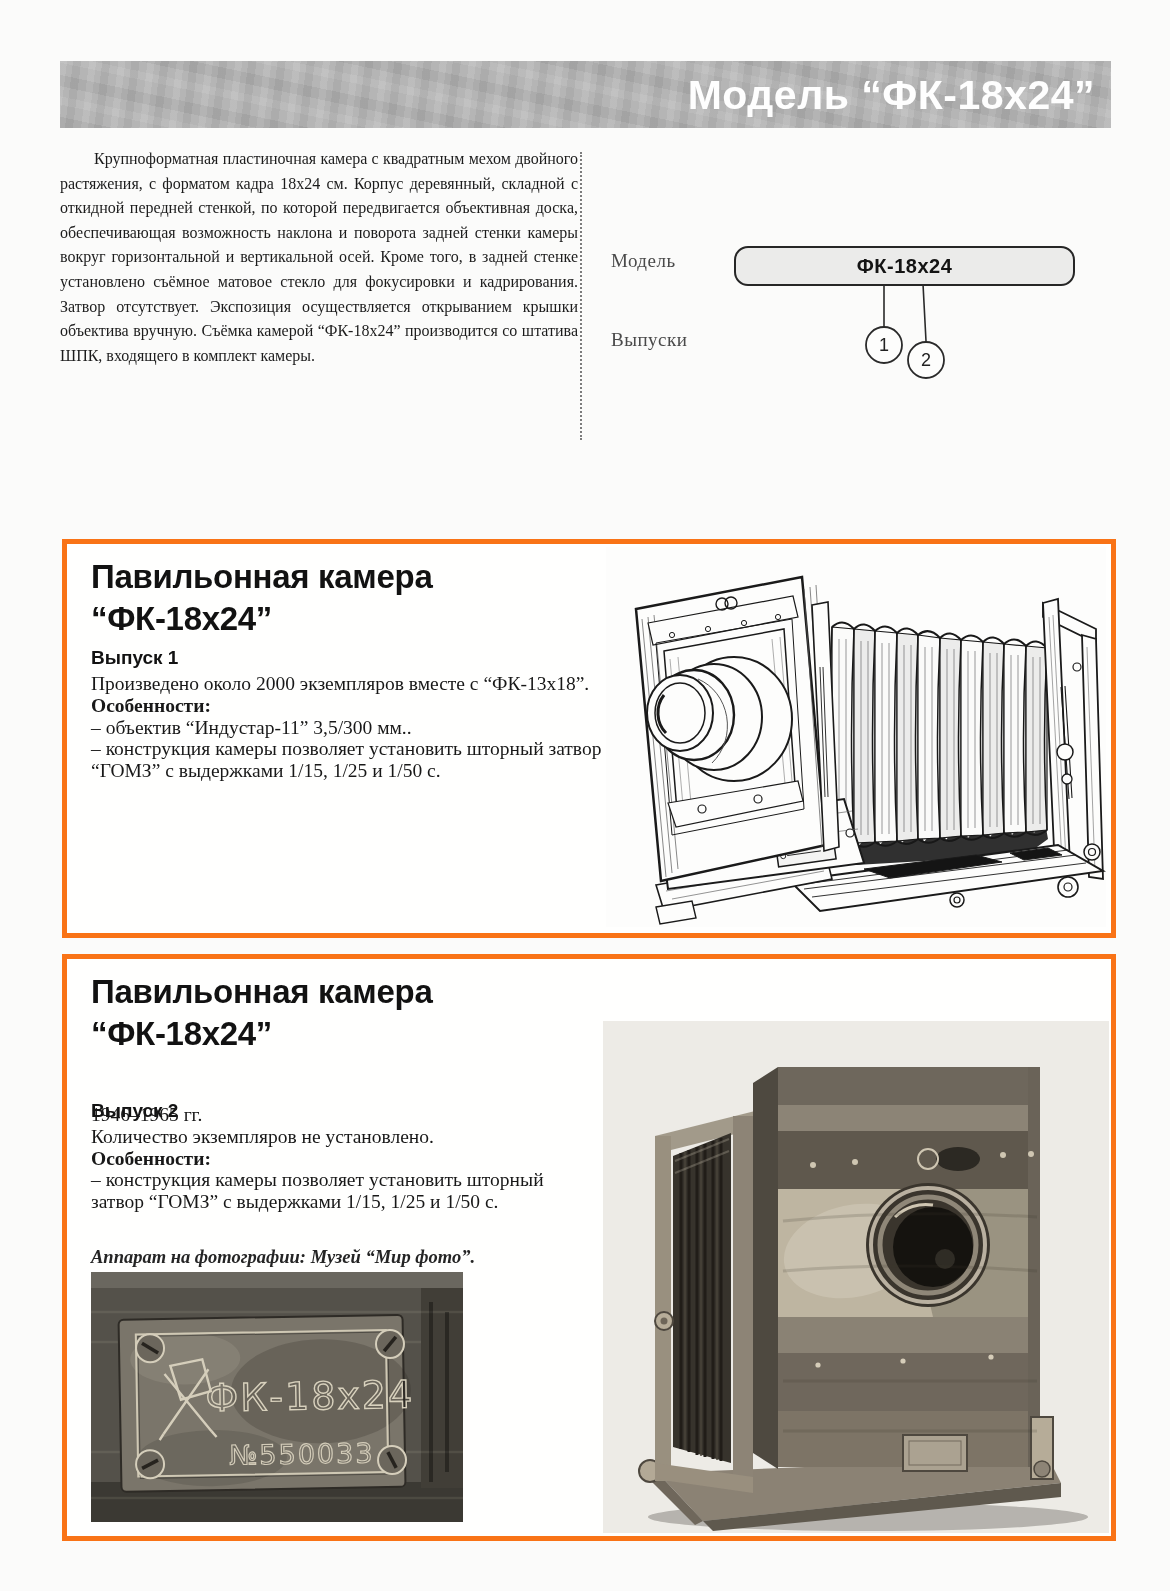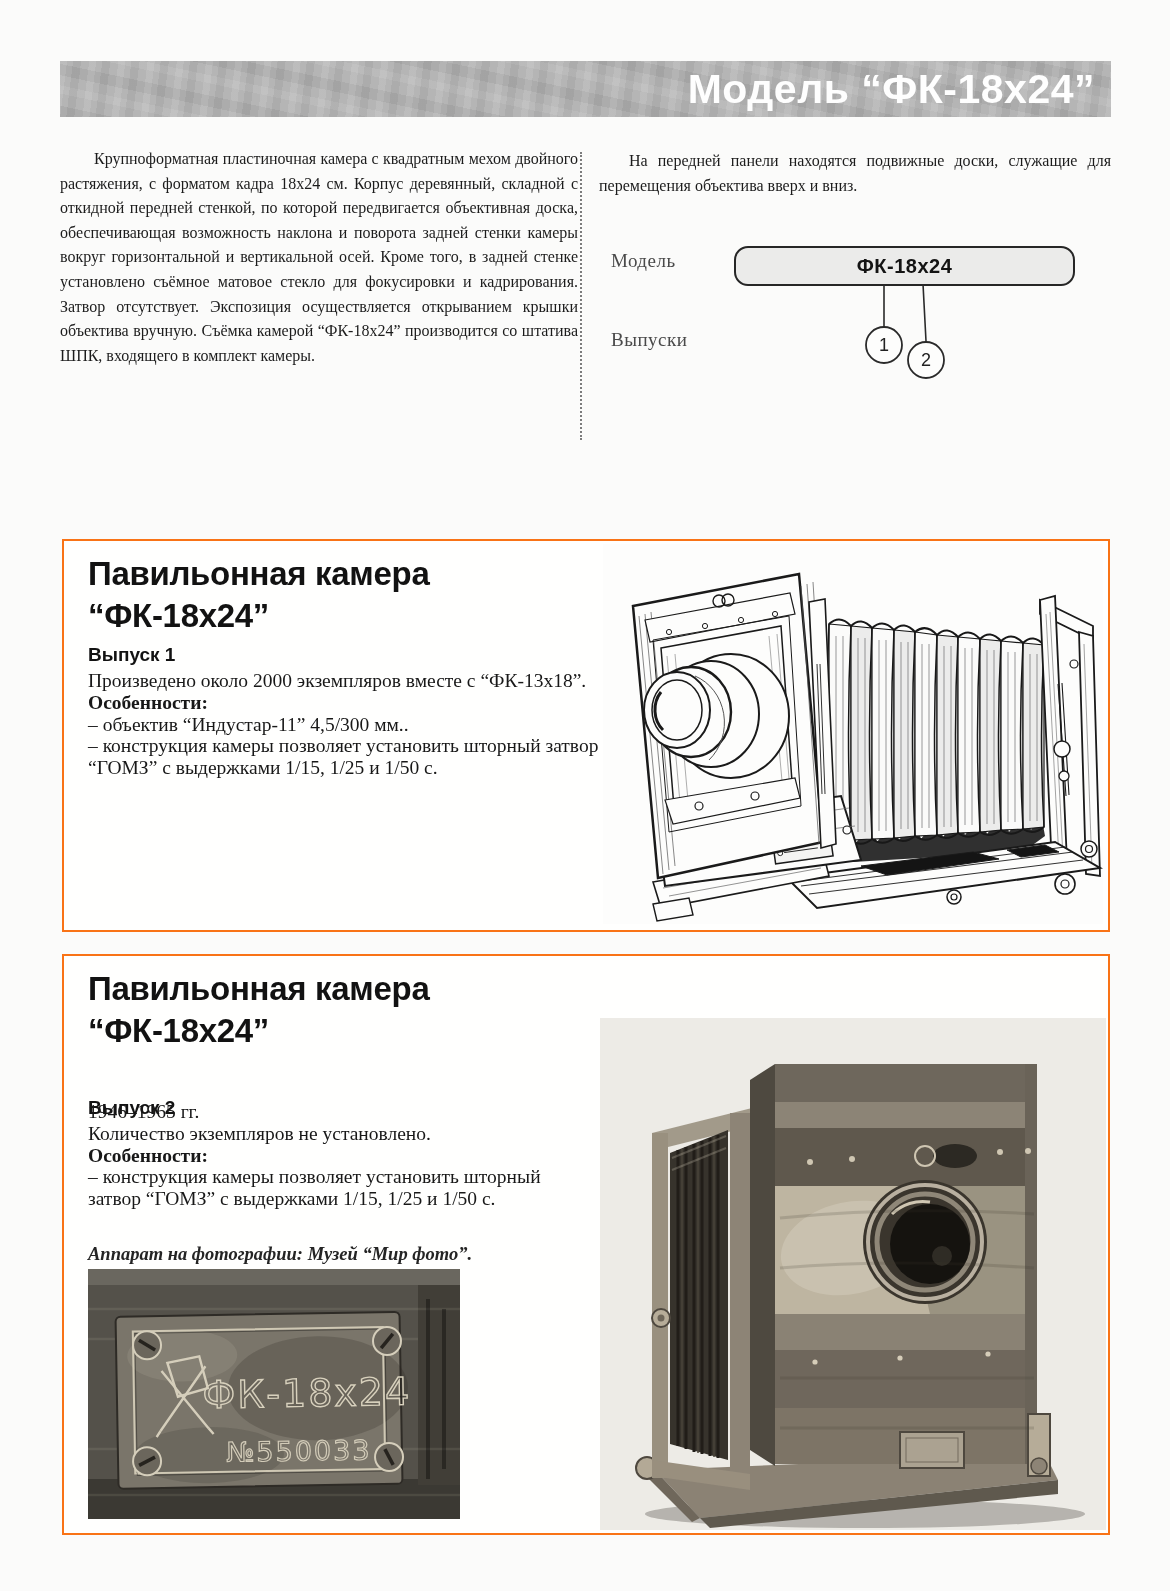--- a/index.html
+++ b/index.html
@@ -1,19 +1,19 @@
 <!DOCTYPE html>
 <html><head>
 <meta charset="utf-8">
 <style>
   html,body{margin:0;padding:0;background:#e8e8e8;}
   #page{position:relative;width:1170px;height:1591px;background:#fbfbfa;overflow:hidden;
         font-family:"Liberation Serif",serif;color:#1c1c1c;}
   
-  .header-bar{position:absolute;left:60px;top:61px;width:1051px;height:56px;
+  .header-bar{position:absolute;left:60px;top:61px;width:1051px;height:67px;
     background-color:#b5b5b5;
     background-image:
       repeating-linear-gradient(97deg, rgba(255,255,255,.10) 0 7px, rgba(0,0,0,0) 7px 13px, rgba(0,0,0,.05) 13px 21px, rgba(0,0,0,0) 21px 29px),
       repeating-linear-gradient(12deg, rgba(0,0,0,.05) 0 11px, rgba(0,0,0,0) 11px 23px, rgba(255,255,255,.08) 23px 31px, rgba(0,0,0,0) 31px 41px);}
   .header-title{position:absolute;right:16px;top:50%;transform:translateY(-50%);
     font-family:"Liberation Sans",sans-serif;font-weight:700;font-size:41px;
     letter-spacing:.5px;color:#fefefe;white-space:nowrap;}
   
   .intro{position:absolute;margin:0;font-size:16px;line-height:24.6px;text-align:justify;}
   .intro.left{left:60px;top:147px;width:518px;text-indent:34px;}
@@ -23,21 +23,21 @@
   .diag-label{position:absolute;font-size:19px;color:#4a4a4a;letter-spacing:.5px;}
   #diag-model-label{left:611px;top:250px;}
   #diag-issues-label{left:611px;top:329px;}
   .model-pill{position:absolute;left:734px;top:246px;width:337px;height:36px;
     border:2px solid #262626;border-radius:14px;background:#ebebea;
     text-align:center;line-height:36px;font-family:"Liberation Sans",sans-serif;
     font-weight:700;font-size:20px;color:#141414;letter-spacing:.5px;}
   .diag-lines{position:absolute;left:840px;top:284px;width:120px;height:112px;}
   .diag-lines text{font-family:"Liberation Sans",sans-serif;font-size:18px;fill:#222;}
   
-  .card{position:absolute;left:62px;width:1044px;border:2px solid #f97316;background:#fffffe;}
+  .card{position:absolute;left:62px;width:1044px;border:5px solid #f97316;background:#fffffe;}
   #card1{top:539px;height:389px;}
   #card2{top:954px;height:577px;}
   .card-title{position:absolute;left:24px;top:12px;margin:0;
     font-family:"Liberation Sans",sans-serif;font-weight:700;font-size:33px;
     line-height:42px;color:#121212;letter-spacing:-.3px;}
   .card-title .line{display:block;}
   .issue{position:absolute;left:24px;font-family:"Liberation Sans",sans-serif;
     font-weight:700;font-size:19px;color:#121212;}
   #card1 .issue{top:103px;}
   #card2 .issue{top:112px;margin-top:29px;}
@@ -55,21 +55,20 @@
 <body>
 
 <div id="page">
 
   <div class="header-bar">
     <span class="header-title">Модель “ФК-18х24”</span>
   </div>
 
   <p class="intro left">Крупноформатная пластиночная камера с квадратным мехом двойного растяжения, с форматом кадра 18х24 см. Корпус деревянный, складной с откидной передней стенкой, по которой передвигается объективная доска, обеспечивающая возможность наклона и поворота задней стенки камеры вокруг горизонтальной и вертикальной осей. Кроме того, в задней стенке установлено съёмное матовое стекло для фокусировки и кадрирования. Затвор отсутствует. Экспозиция осуществляется открыванием крышки объектива вручную. Съёмка камерой “ФК-18х24” производится со штатива ШПК, входящего в комплект камеры.</p>
   <div class="col-divider"></div>
-  <p class="intro right">На передней панели находятся подвижные доски, служащие для перемещения объектива вверх и вниз.</p>
 
   <span class="diag-label" id="diag-model-label">Модель</span>
   <div class="model-pill">
     <span>ФК-18х24</span>
   </div>
   <span class="diag-label" id="diag-issues-label">Выпуски</span>
   <svg class="diag-lines" viewBox="0 0 120 112">
     <path d="M44,0 L44,43 M83,0 L86,57" stroke="#2a2a2a" stroke-width="1.6" fill="none"></path>
     <circle cx="44" cy="61" r="18" fill="#fdfdfc" stroke="#2a2a2a" stroke-width="1.8"></circle>
     <circle cx="86" cy="76" r="18" fill="#fdfdfc" stroke="#2a2a2a" stroke-width="1.8"></circle>
@@ -79,21 +78,21 @@
 
   <section class="card" id="card1">
     <h2 class="card-title">
       <span class="line">Павильонная камера</span>
       <span class="line">“ФК-18х24”</span>
     </h2>
     <div class="issue">Выпуск 1</div>
     <div class="body">
       <div>Произведено около 2000 экземпляров вместе с “ФК-13х18”.</div>
       <div class="bold">Особенности:</div>
-      <div>– объектив “Индустар-11” 4,5/300 мм..</div>
+      <div>– объектив “Индустар-11” 3,5/300 мм..</div>
       <div>– конструкция камеры позволяет установить шторный затвор “ГОМЗ” с выдержками 1/15, 1/25 и 1/50 с.</div>
     </div>
 
     <svg class="engraving" viewBox="0 0 500 380">
       <rect x="0" y="0" width="500" height="380" fill="#fdfdfc"></rect>
 
       <path d="M232,300 L246,282 L252,300 L268,280 L274,298 L290,278 L296,296 L312,276 L318,295 L334,275 L340,293 L356,273 L362,291 L378,271 L384,290 L400,270 L406,288 L422,268 L428,286 L438,270 L442,292 L420,308 L250,318 Z" fill="#1a1a1a" opacity=".9"></path>
 
       <g stroke="#181818" fill="#fbfbfa" stroke-width="1.2">
         <polygon points="226,80 248,82 248,296 226,298"></polygon>

